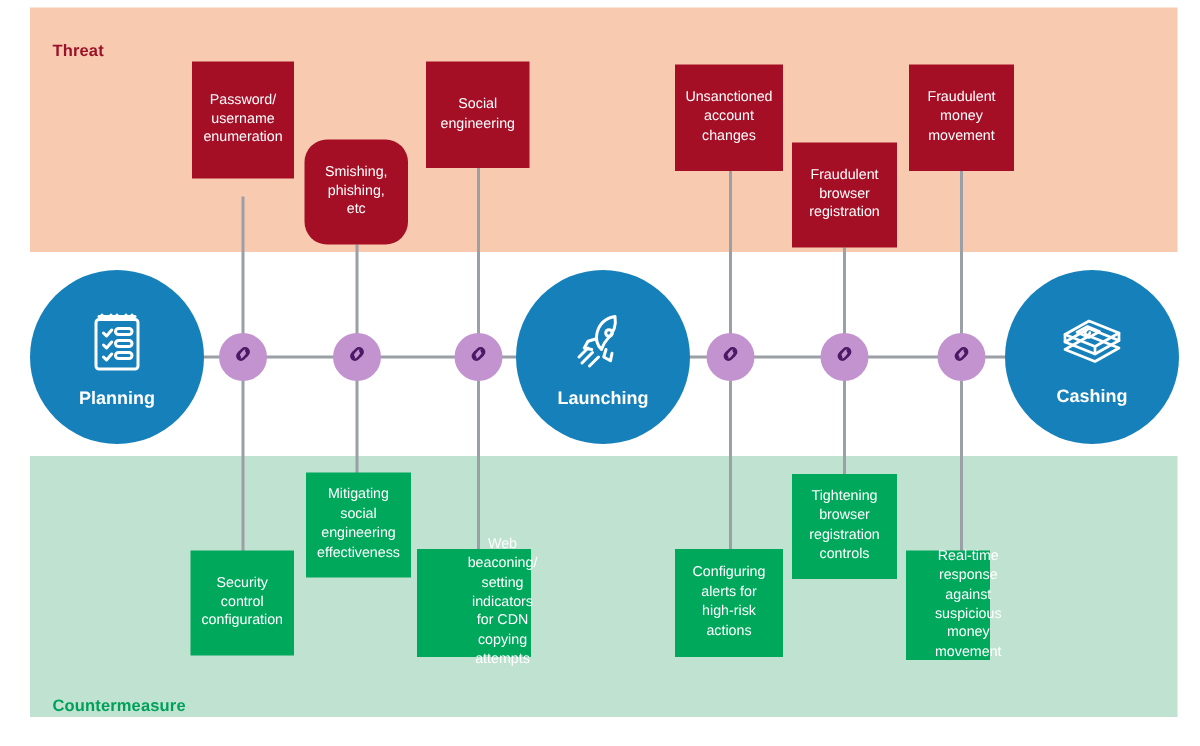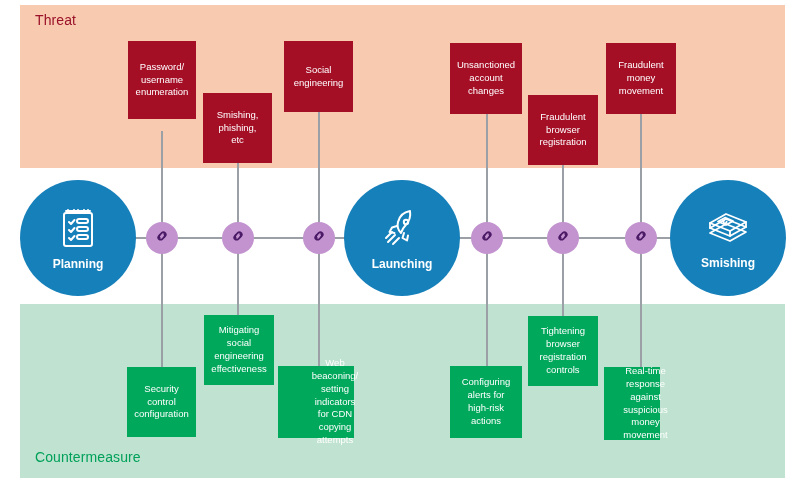--- a/index.html
+++ b/index.html
@@ -3,21 +3,21 @@
 <meta charset="utf-8">
 <style>
   html,body{margin:0;padding:0;background:#ffffff;}
   body{width:800px;height:497px;overflow:hidden;font-family:"Liberation Sans",sans-serif;}
   #stage{position:relative;width:800px;height:497px;background:#ffffff;}
 
   .band{position:absolute;}
   #threat-band{left:20px;top:5px;width:765px;height:163px;background:#f8cbb0;}
   #counter-band{left:20px;top:304px;width:765px;height:174px;background:#bfe3d0;}
 
-  .band-label{position:absolute;font-weight:normal;font-size:14px;letter-spacing:.1px;}
+  .band-label{position:absolute;font-weight:bold;font-size:11px;letter-spacing:.1px;margin-top:16px;}
   #threat-label{left:35px;top:12px;color:#9b1129;}
   #counter-label{left:35px;top:449px;color:#00a05a;}
 
   
   .hline{position:absolute;height:1.5px;background:#9aa0a6;}
   .vline{position:absolute;width:1.5px;background:#9aa0a6;}
 
   
   .stage-circle{position:absolute;border-radius:50%;background:#1680ba;
     display:flex;flex-direction:column;align-items:center;justify-content:center;}
@@ -95,21 +95,21 @@
     <span class="circ-icon">
       <svg width="48" height="42" viewBox="0 0 48 42" fill="none" stroke="#ffffff" stroke-width="1.8" stroke-linecap="round" stroke-linejoin="round">
         <path d="M6 16L22 7l20 8-16 9z"></path>
         <path d="M14 14.5l7-3.8 8 3.3-7 4z"></path>
         <path d="M20 13.5a1.6 1.6 0 102.6 1.2"></path>
         <path d="M6 21L22 12l20 8-16 9z"></path>
         <path d="M6 26L22 17l20 8-16 9z"></path>
         <path d="M6 16v5M42 15v5M26 24v5"></path>
       </svg>
     </span>
-    <span class="circ-label">Smishing</span>
+    <span class="circ-label">Cashing</span>
   </div>
 
   <div class="chain-node" style="left:146px;top:222px;">
     <span>
       <svg width="18" height="18" viewBox="0 0 20 20" fill="none" stroke="#4b1a66" stroke-width="1.9" stroke-linecap="round">
         <path d="M7.6 12.4a2.6 2.6 0 010-3.7l2.1-2.1a2.6 2.6 0 013.7 3.7l-1 1"></path>
         <path d="M12.4 7.6a2.6 2.6 0 010 3.7l-2.1 2.1a2.6 2.6 0 01-3.7-3.7l1-1"></path>
       </svg>
     </span>
   </div>
@@ -152,21 +152,21 @@
         <path d="M12.4 7.6a2.6 2.6 0 010 3.7l-2.1 2.1a2.6 2.6 0 01-3.7-3.7l1-1"></path>
       </svg>
     </span>
   </div>
 
   <div class="tbox" style="left:128px;top:41px;width:68px;height:78px;">
     <span class="boxtext">Password/
 username
 enumeration</span>
   </div>
-  <div class="tbox" style="left:203px;top:93px;width:69px;height:70px;">
+  <div class="tbox" style="left:203px;top:93px;width:69px;height:70px;border-radius:15px;">
     <span class="boxtext">Smishing,
 phishing,
 etc</span>
   </div>
   <div class="tbox" style="left:284px;top:41px;width:69px;height:71px;">
     <span class="boxtext">Social
 engineering</span>
   </div>
   <div class="tbox" style="left:450px;top:43px;width:72px;height:71px;">
     <span class="boxtext">Unsanctioned

